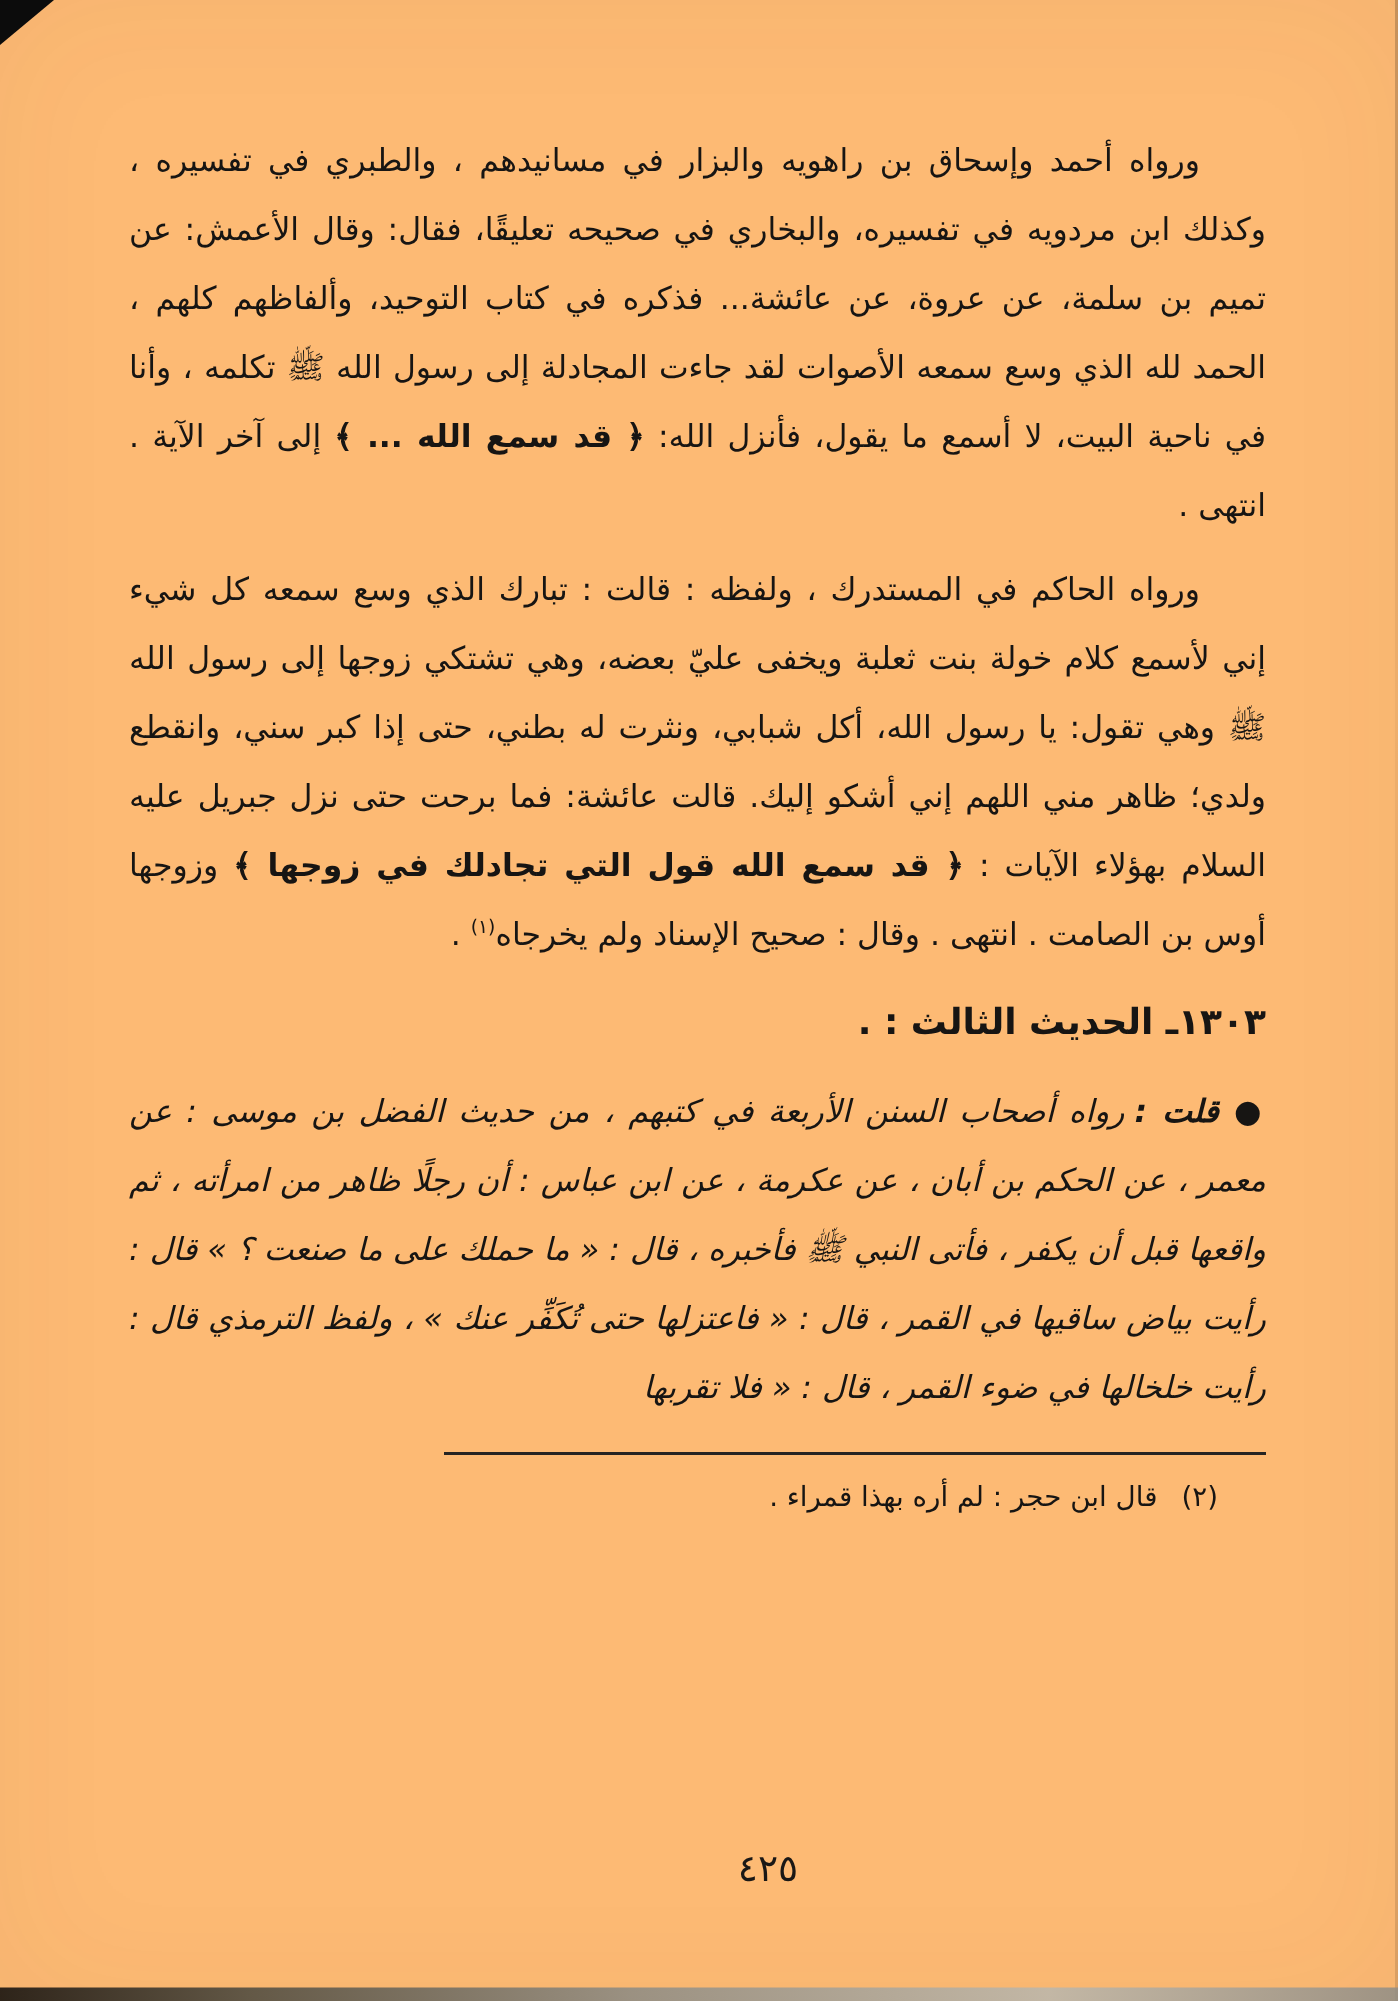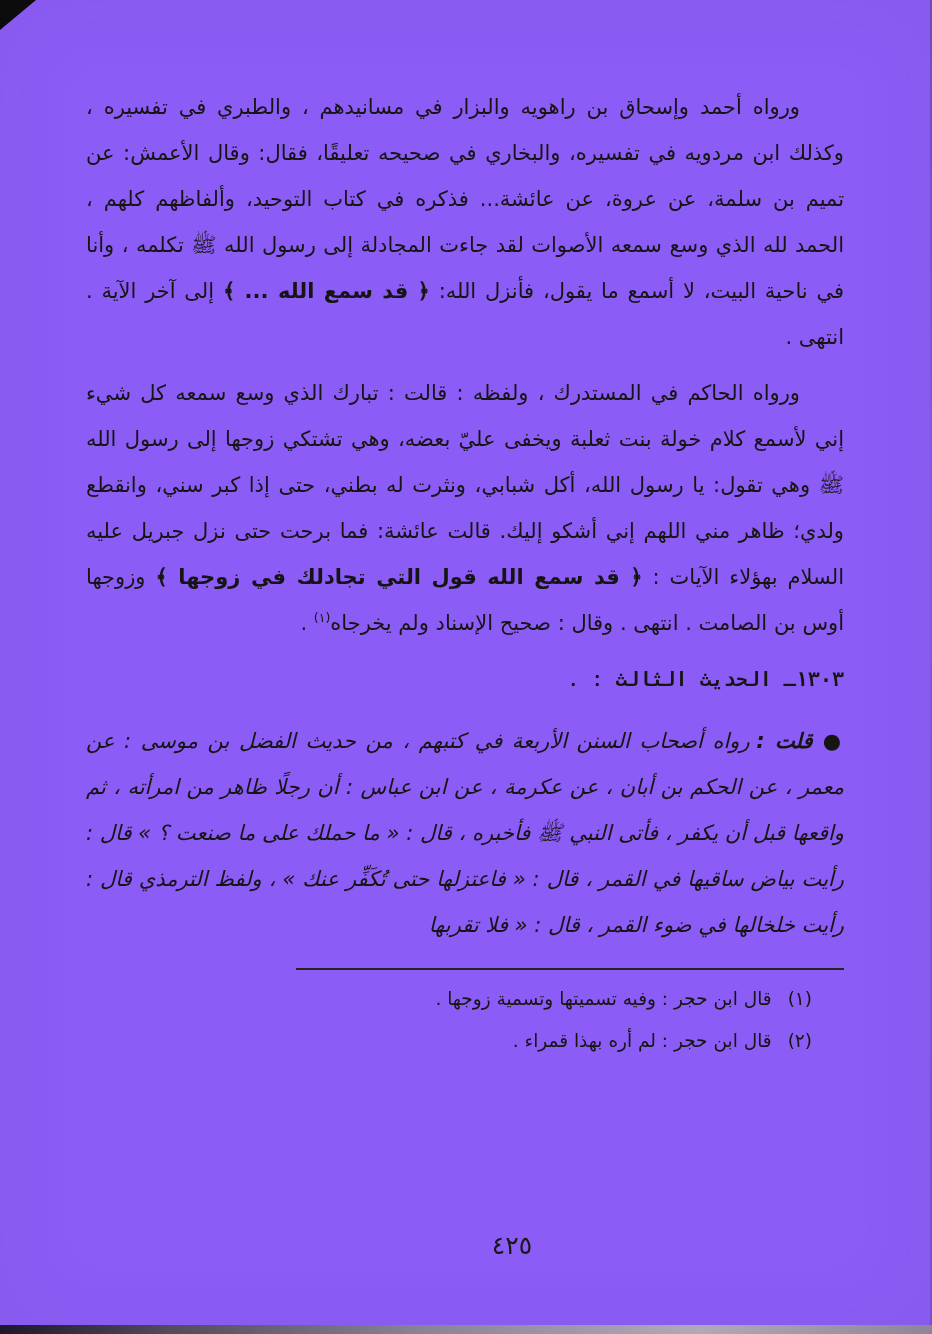--- a/index.html
+++ b/index.html
@@ -5,21 +5,21 @@
   html, body { margin: 0; padding: 0; }
   body {
     width: 932px; height: 1334px;
     background: #e9e7e1;
     font-family: "DejaVu Sans", sans-serif;
     position: relative;
     overflow: hidden;
   }
   .page {
     position: absolute; inset: 0;
-    background: #8b5cf6;
+    background: #fdba74;
     box-shadow: inset 0 0 90px rgba(70, 60, 35, 0.05);
     overflow: hidden;
     color: #171513;
   }
   .corner-mark {
     position: absolute; top: 0; left: 0;
     width: 0; height: 0;
     border-top: 30px solid #0c0c0c;
     border-right: 36px solid transparent;
   }
@@ -44,25 +44,24 @@
     margin-bottom: 10px;
   }
   .indent { text-indent: 44px; }
   .quran { font-weight: 700; }
   .fnref {
     font-size: 12.5px;
     vertical-align: super;
     line-height: 0;
   }
   .heading {
-    font-size: 20px;
+    font-size: 24px;
     font-weight: 700;
     line-height: 46px;
     margin: 12px 0 8px 0;
-    font-family: Liberation Mono, monospace;
   }
   .hadith {
     font-size: 24px;
     font-weight: 700;
     line-height: 49px;
     margin-bottom: 14px;
     word-spacing: 1px;
   }
   .commentary { margin-top: 14px; margin-bottom: 0; font-style: italic; }
   .footnotes { margin-top: 20px; }
@@ -102,21 +101,20 @@
 
     <p class="body-par indent"><span>ورواه الحاكم في المستدرك ، ولفظه : قالت : تبارك الذي وسع سمعه كل شيء إني لأسمع كلام خولة بنت ثعلبة ويخفى عليّ بعضه، وهي تشتكي زوجها إلى رسول الله ﷺ وهي تقول: يا رسول الله، أكل شبابي، ونثرت له بطني، حتى إذا كبر سني، وانقطع ولدي؛ ظاهر مني اللهم إني أشكو إليك. قالت عائشة: فما برحت حتى نزل جبريل عليه السلام بهؤلاء الآيات : </span><span class="quran">﴿ قد سمع الله قول التي تجادلك في زوجها ﴾</span><span> وزوجها أوس بن الصامت . انتهى . وقال : صحيح الإسناد ولم يخرجاه</span><sup class="fnref">(١)</sup><span> .</span></p>
 
     <h2 class="heading">١٣٠٣ـ الحديث الثالث : .</h2>
 
 
     <p class="body-par commentary"><b>● قلت :</b><span> رواه أصحاب السنن الأربعة في كتبهم ، من حديث الفضل بن موسى : عن معمر ، عن الحكم بن أبان ، عن عكرمة ، عن ابن عباس : أن رجلًا ظاهر من امرأته ، ثم واقعها قبل أن يكفر ، فأتى النبي ﷺ فأخبره ، قال : « ما حملك على ما صنعت ؟ » قال : رأيت بياض ساقيها في القمر ، قال : « فاعتزلها حتى تُكَفِّر عنك » ، ولفظ الترمذي قال : رأيت خلخالها في ضوء القمر ، قال : « فلا تقربها</span></p>
 
     <div class="footnotes">
       <hr class="fn-rule">
-      <p class="fn"><span class="marker">(١)</span><span>قال ابن حجر : وفيه تسميتها وتسمية زوجها .</span></p>
       <p class="fn"><span class="marker">(٢)</span><span>قال ابن حجر : لم أره بهذا قمراء .</span></p>
     </div>
 
   </div>
 
   <div class="page-number">٤٢٥</div>
 
   <div class="bottom-edge"></div>
 
 </div>

